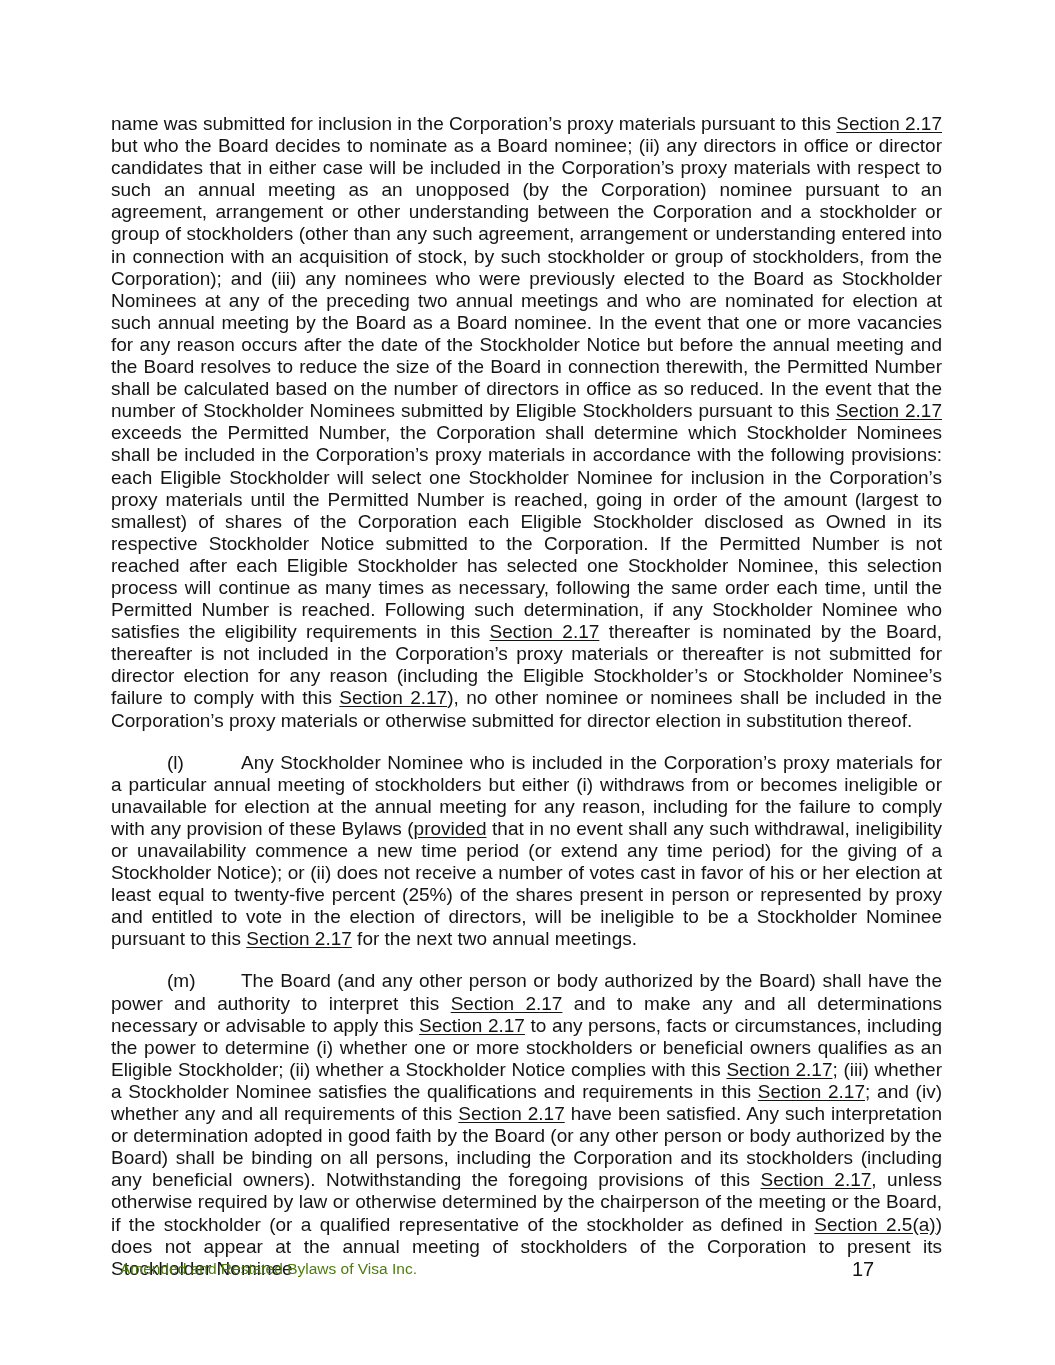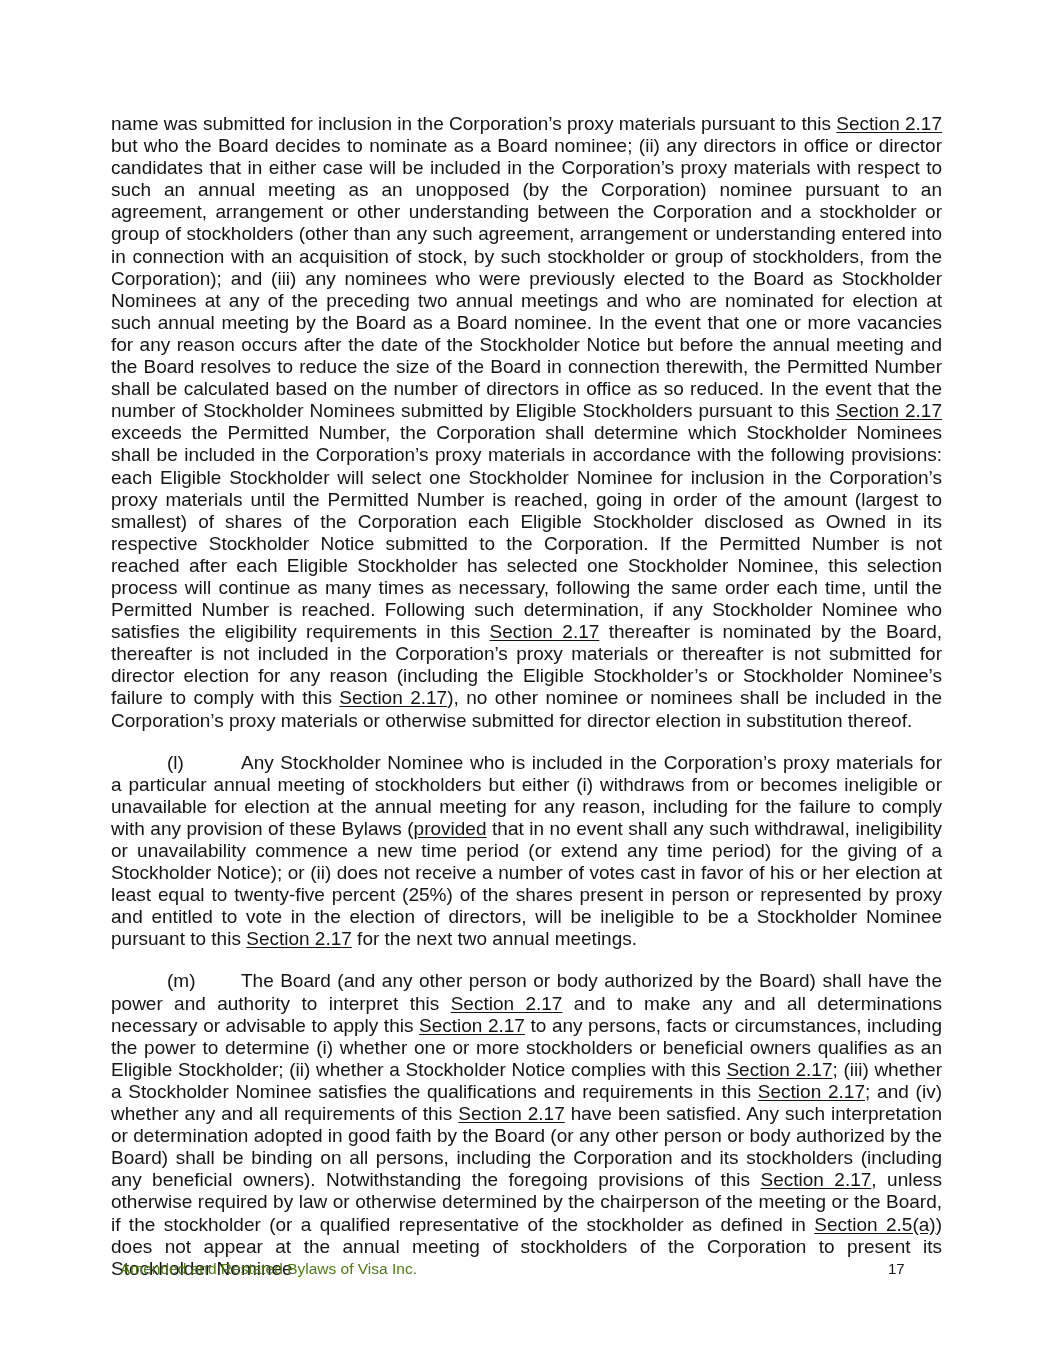--- a/index.html
+++ b/index.html
@@ -52,24 +52,23 @@
     left: 120px;
     top: 1259px;
     font-size: 15.5px;
     line-height: 20.5px;
     color: #4d7c0f;
   }
   .page-num {
     position: absolute;
     left: 852px;
     top: 1259px;
-    font-size: 15px;
+    font-size: 20px;
     line-height: 20.5px;
     color: #141414;
-    margin-left: 36px;
   }
 </style>
 </head>
 <body>
 
 <div class="page">
 
   <main class="content">
       <p class="p-cont"><span class="">name was submitted for inclusion in the Corporation’s proxy materials pursuant to this </span><span class="uline">Section 2.17</span><span class=""> but who the Board decides to nominate as a Board nominee; (ii) any directors in office or director candidates that in either case will be included in the Corporation’s proxy materials with respect to such an annual meeting as an unopposed (by the Corporation) nominee pursuant to an agreement, arrangement or other understanding between the Corporation and a stockholder or group of stockholders (other than any such agreement, arrangement or understanding entered into in connection with an acquisition of stock, by such stockholder or group of stockholders, from the Corporation); and (iii) any nominees who were previously elected to the Board as Stockholder Nominees at any of the preceding two annual meetings and who are nominated for election at such annual meeting by the Board as a Board nominee.  In the event that one or more vacancies for any reason occurs after the date of the Stockholder Notice but before the annual meeting and the Board resolves to reduce the size of the Board in connection therewith, the Permitted Number shall be calculated based on the number of directors in office as so reduced.  In the event that the number of Stockholder Nominees submitted by Eligible Stockholders pursuant to this </span><span class="uline">Section 2.17</span><span class=""> exceeds the Permitted Number, the Corporation shall determine which Stockholder Nominees shall be included in the Corporation’s proxy materials in accordance with the following provisions: each Eligible Stockholder will select one Stockholder Nominee for inclusion in the Corporation’s proxy materials until the Permitted Number is reached, going in order of the amount (largest to smallest) of shares of the Corporation each Eligible Stockholder disclosed as Owned in its respective Stockholder Notice submitted to the Corporation.  If the Permitted Number is not reached after each Eligible Stockholder has selected one Stockholder Nominee, this selection process will continue as many times as necessary, following the same order each time, until the Permitted Number is reached.  Following such determination, if any Stockholder Nominee who satisfies the eligibility requirements in this </span><span class="uline">Section 2.17</span><span class=""> thereafter is nominated by the Board, thereafter is not included in the Corporation’s proxy materials or thereafter is not submitted for director election for any reason (including the Eligible Stockholder’s or Stockholder Nominee’s failure to comply with this </span><span class="uline">Section 2.17</span><span class="">), no other nominee or nominees shall be included in the Corporation’s proxy materials or otherwise submitted for director election in substitution thereof.</span></p>
       <p class="p-sub"><span class="label-box">(l)</span><span class="">Any Stockholder Nominee who is included in the Corporation’s proxy materials for a particular annual meeting of stockholders but either (i) withdraws from or becomes ineligible or unavailable for election at the annual meeting for any reason, including for the failure to comply with any provision of these Bylaws (</span><span class="uline">provided</span><span class=""> that in no event shall any such withdrawal, ineligibility or unavailability commence a new time period (or extend any time period) for the giving of a Stockholder Notice); or (ii) does not receive a number of votes cast in favor of his or her election at least equal to twenty-five percent (25%) of the shares present in person or represented by proxy and entitled to vote in the election of directors, will be ineligible to be a Stockholder Nominee pursuant to this </span><span class="uline">Section 2.17</span><span class=""> for the next two annual meetings.</span></p>

